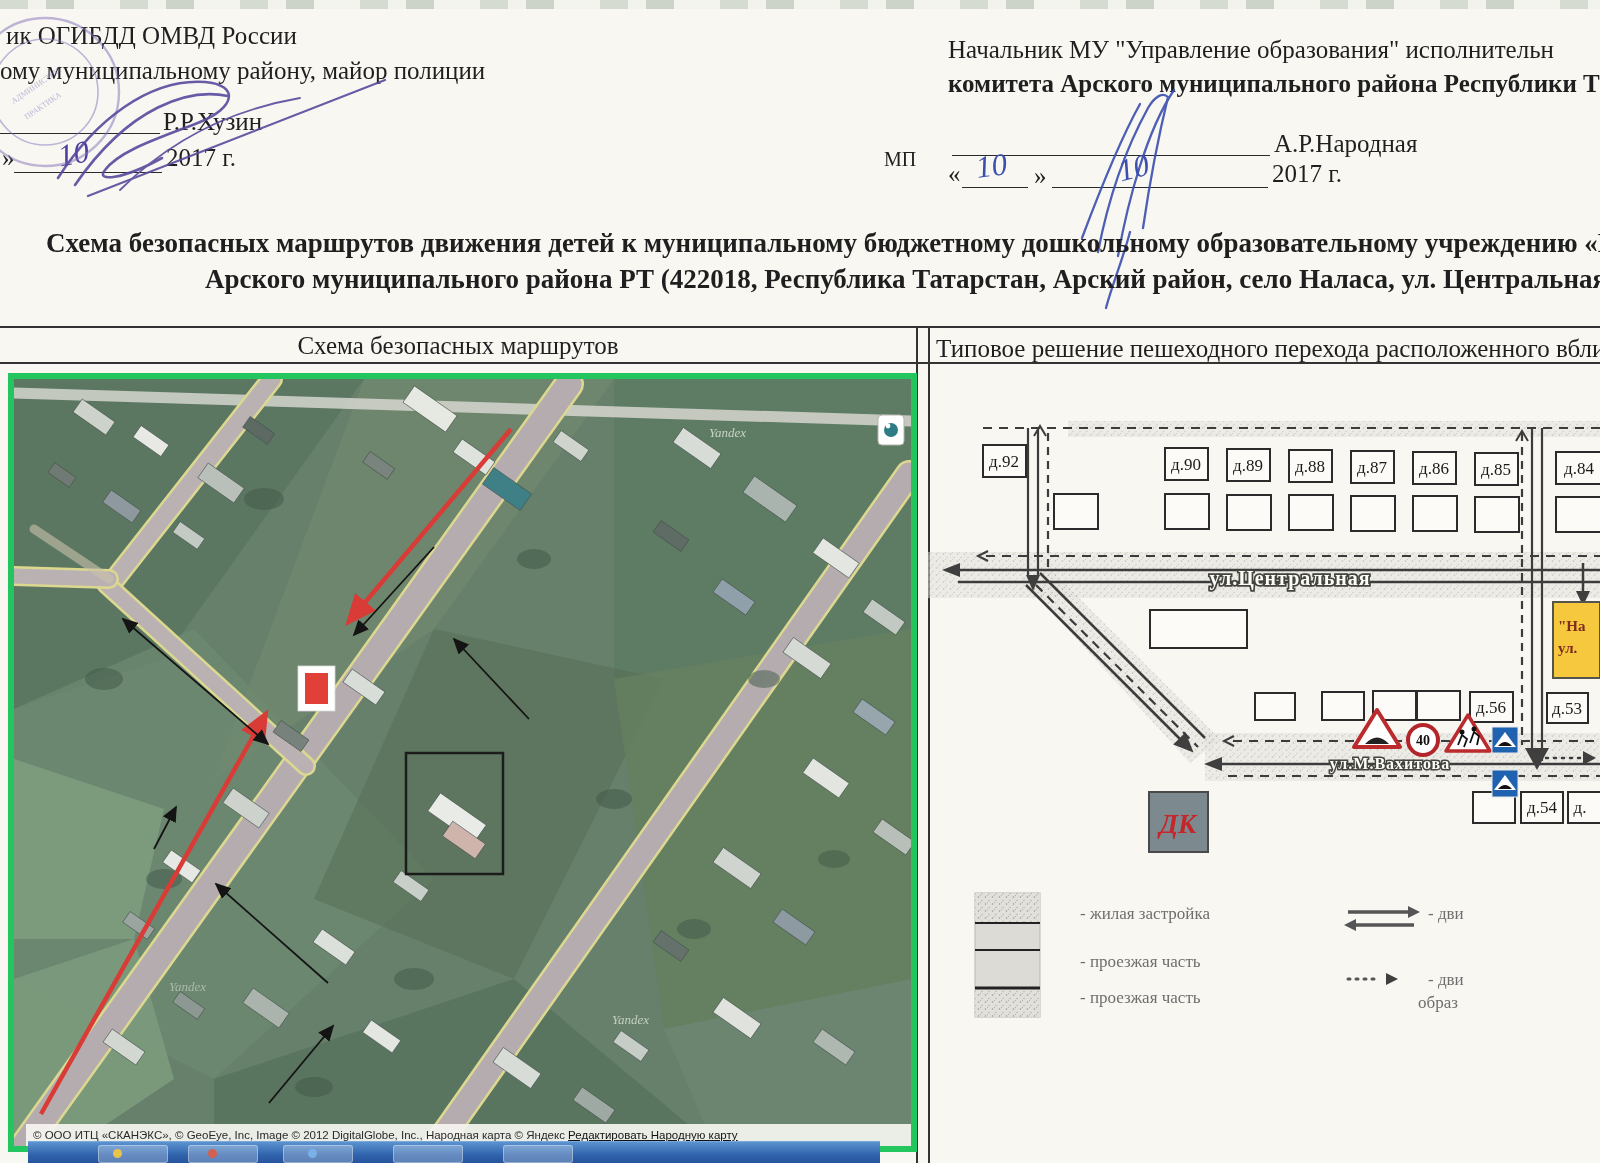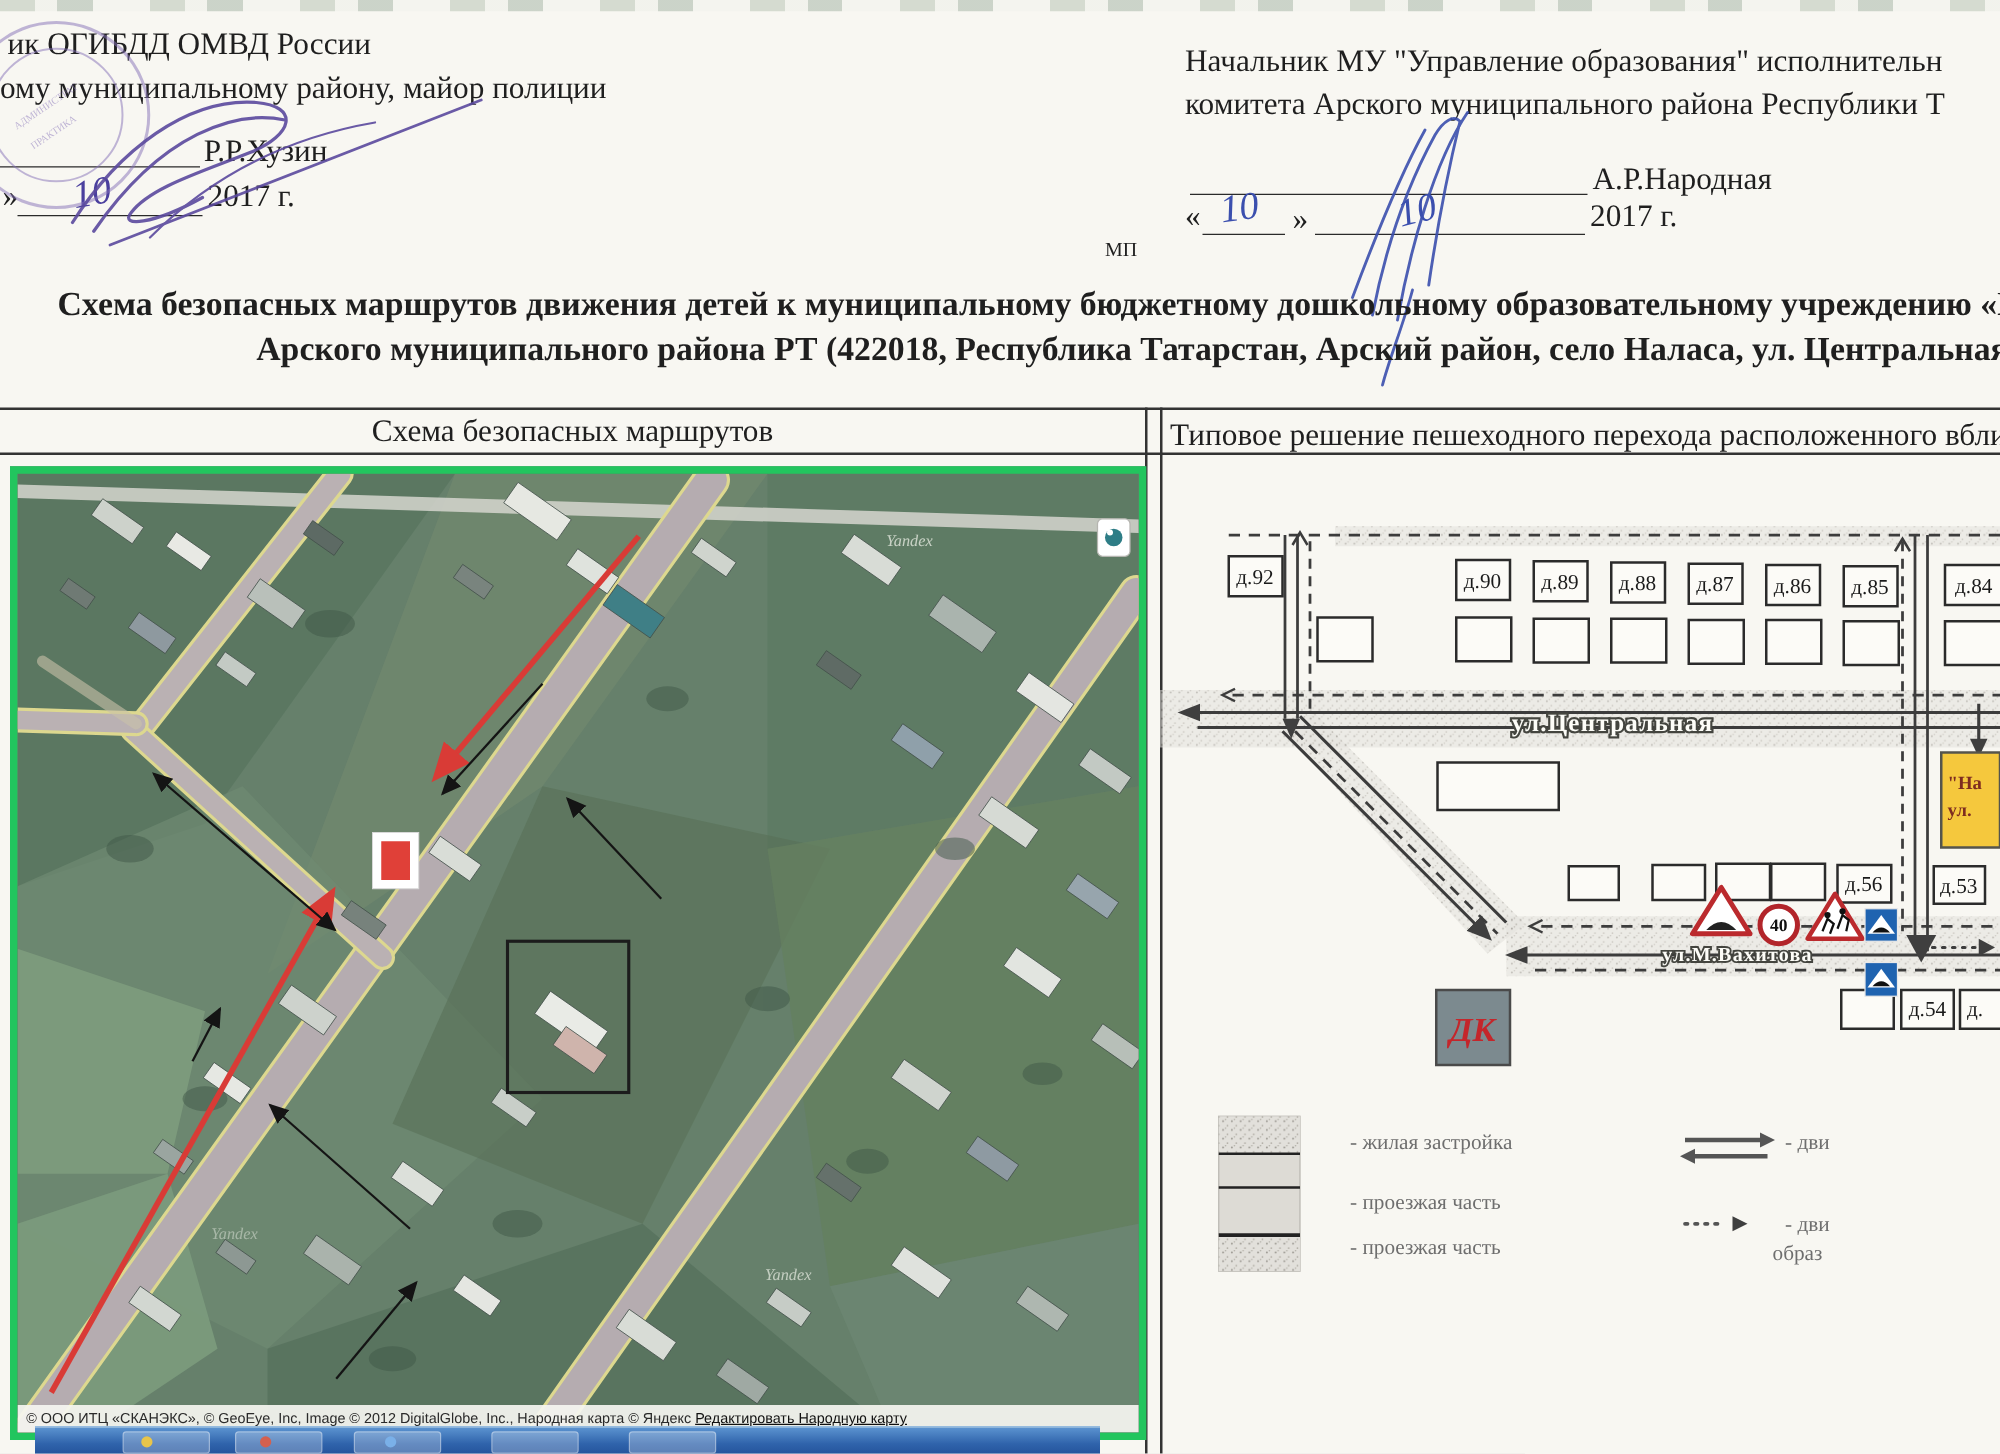--- a/index.html
+++ b/index.html
@@ -10,21 +10,21 @@
     background:repeating-linear-gradient(90deg,#b2bfae 0 28px,#eceee7 28px 46px,#9fb0a0 46px 74px,#f0f1ec 74px 120px);}
   .doctext{font-size:25px;}
   .u{position:absolute;height:0;border-bottom:1.8px solid #2a2a2a;}
   .title{font-weight:bold;font-size:27px;}
   .hw{font-style:italic;font-size:31px;color:#4a3f9e;}
   .hw.blue{color:#3b4fae;}
   .tline{position:absolute;background:#333;}
   .map{position:absolute;left:8px;top:373px;width:897px;height:767px;border:6px solid #22c55e;
        background:#66806b;overflow:hidden;}
   .map svg{position:absolute;left:0;top:0;}
-  .attr{position:absolute;left:0;top:745px;width:897px;height:22px;background:rgba(245,245,240,.93);
+  .attr{position:absolute;left:12px;top:745px;width:897px;height:22px;background:rgba(245,245,240,.93);
         font-family:"Liberation Sans",sans-serif;font-size:11.5px;color:#2a2a2a;line-height:22px;
         padding-left:7px;box-sizing:border-box;white-space:nowrap;overflow:hidden;}
   .attr .lnk{text-decoration:underline;color:#111;}
   .taskbar{position:absolute;left:28px;top:1141px;width:852px;height:22px;
         background:linear-gradient(#5b93d0,#2f63ab 60%,#24539b);border-top:1px solid #79aadc;}
   .tb-btn{position:absolute;top:3px;width:68px;height:16px;border-radius:3px;
         background:rgba(255,255,255,.26);border:1px solid rgba(255,255,255,.35);}
   .tb-dot{position:absolute;top:7px;width:9px;height:9px;border-radius:50%;}
   .hdr-clip{overflow:hidden;}
   svg text{font-family:"Liberation Serif",serif;}
@@ -38,24 +38,24 @@
 
   <div class="abs doctext" style="left:6px;top:22px;">ик ОГИБДД ОМВД России</div>
   <div class="abs doctext" style="left:0px;top:57px;">ому муниципальному району, майор полиции</div>
   <div class="u" style="left:0px;top:133px;width:160px;"></div>
   <div class="abs doctext" style="left:163px;top:108px;">Р.Р.Хузин</div>
   <div class="abs doctext" style="left:2px;top:144px;">»</div>
   <div class="u" style="left:14px;top:172px;width:148px;"></div>
   <div class="abs hw" style="left:58px;top:136px;transform:rotate(-10deg);">10</div>
   <div class="abs doctext" style="left:166px;top:144px;">2017 г.</div>
 
-  <div class="abs" style="left:884px;top:148px;font-size:16px;margin-top:44px;">МП</div>
+  <div class="abs" style="left:884px;top:148px;font-size:20px;">МП</div>
 
   <div class="abs doctext hdr-clip" style="left:948px;top:36px;width:652px;">Начальник МУ "Управление образования" исполнительн</div>
-  <div class="abs doctext hdr-clip" style="left:948px;top:70px;width:652px;">комитета Арского муниципального района Республики Т</div>
+  <div class="abs doctext hdr-clip" style="left:948px;top:70px;width:652px;font-weight:bold;">комитета Арского муниципального района Республики Т</div>
   <div class="u" style="left:952px;top:155px;width:318px;"></div>
   <div class="abs doctext" style="left:1274px;top:130px;">А.Р.Народная</div>
   <div class="abs doctext" style="left:948px;top:160px;">«</div>
   <div class="u" style="left:962px;top:187px;width:66px;"></div>
   <div class="abs hw blue" style="left:976px;top:148px;transform:rotate(-8deg);">10</div>
   <div class="abs doctext" style="left:1034px;top:162px;">»</div>
   <div class="u" style="left:1052px;top:187px;width:216px;"></div>
   <div class="abs hw blue" style="left:1118px;top:150px;transform:rotate(-14deg);">10</div>
   <div class="abs doctext" style="left:1272px;top:160px;">2017 г.</div>
 

